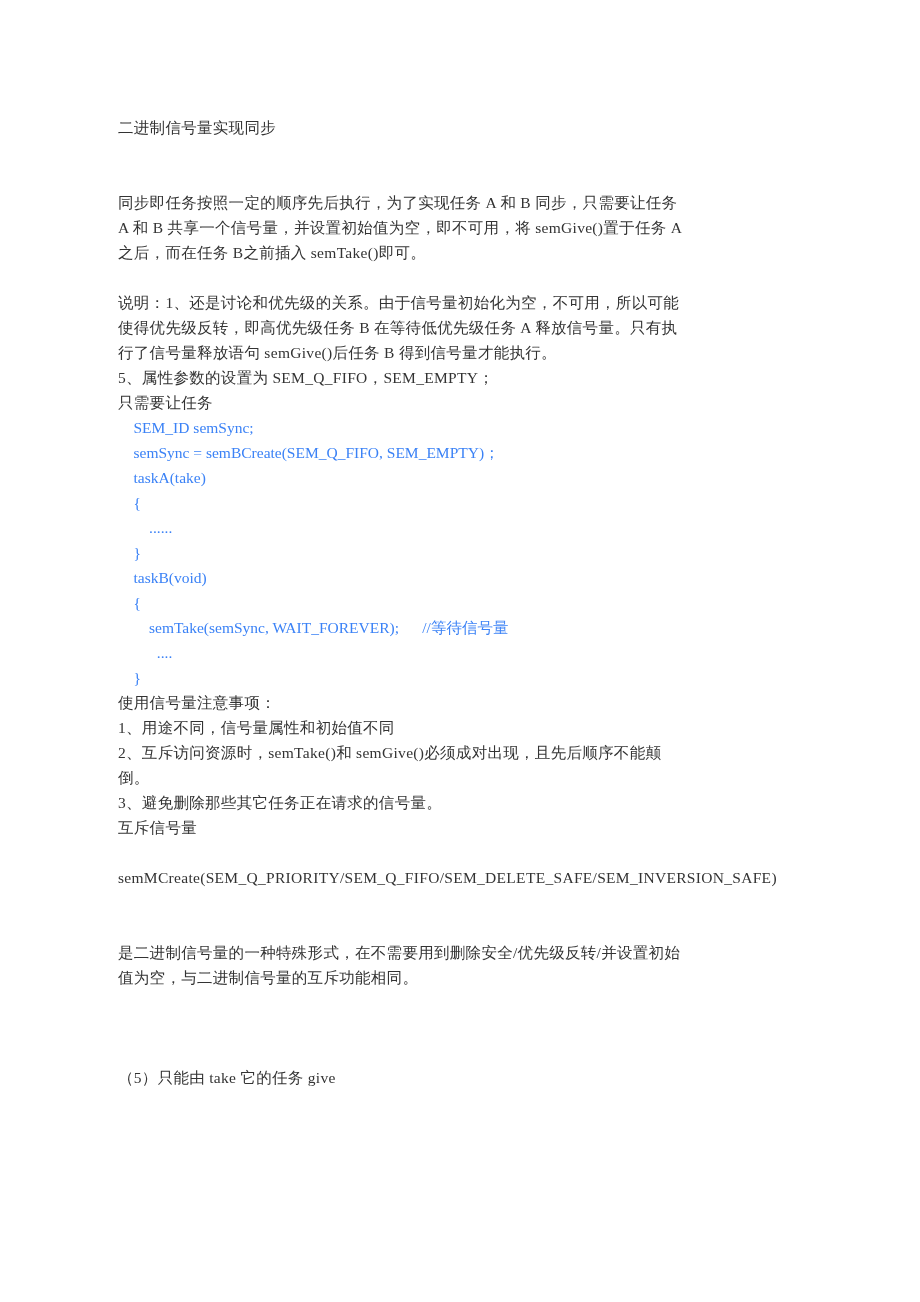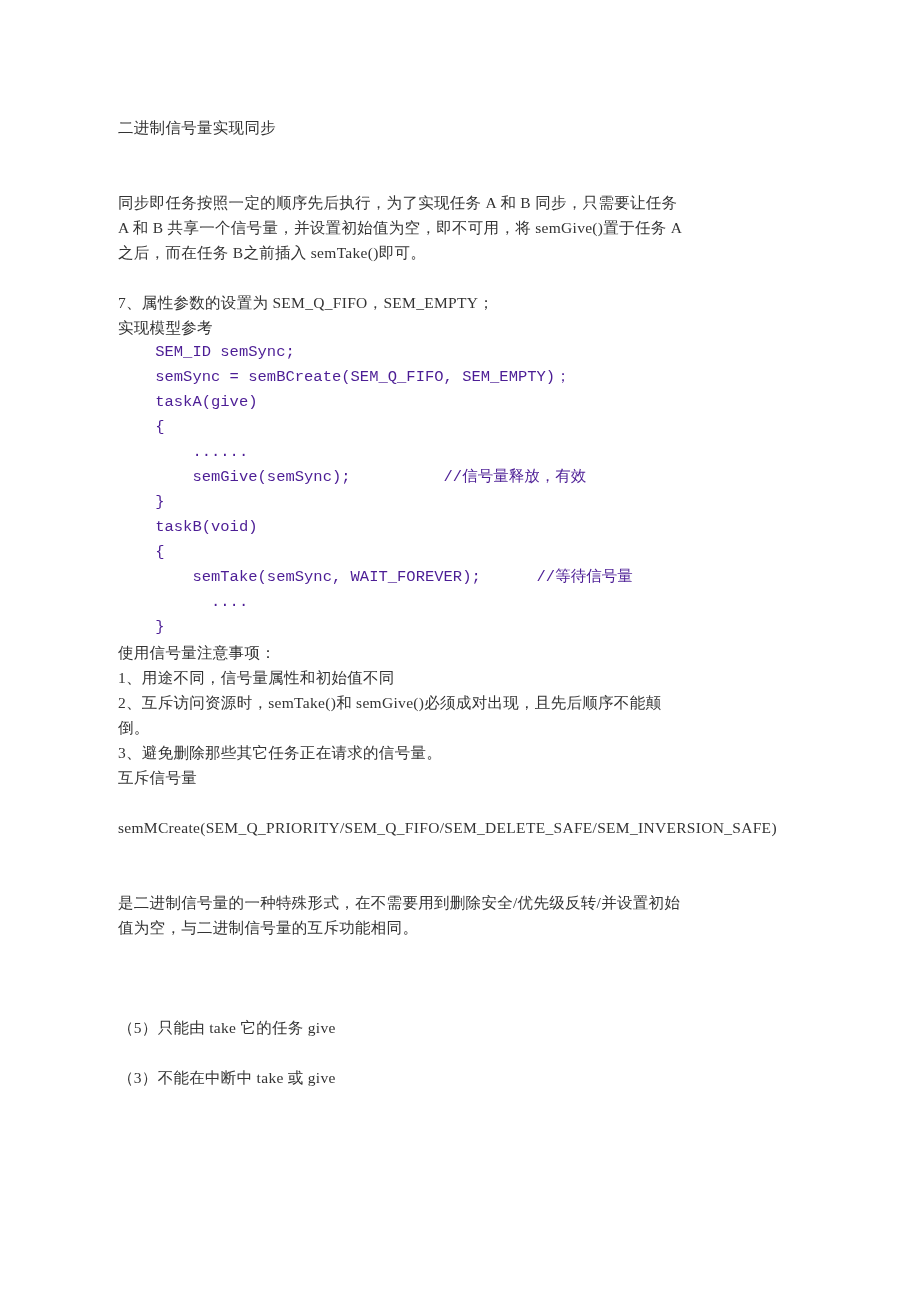--- a/index.html
+++ b/index.html
@@ -20,49 +20,49 @@
       color: #333333;
       margin: 0;
       letter-spacing: 0.3px;
     }
     .blank {
       height: 25px;
     }
     .code-line {
       font-size: 15.5px;
       line-height: 25px;
-      color: #4c1d95;
-      font-family: Liberation Mono, monospace;
+      color: #3b82f6;
+      font-family: Liberation Serif, serif;
       white-space: pre;
       margin: 0;
     }
   </style>
 </head>
 <body>
 
 <div class="page">
 
   <p class="para">二进制信号量实现同步</p>
 
   <div class="blank"></div>
   <div class="blank"></div>
 
   <p class="para">同步即任务按照一定的顺序先后执行，为了实现任务 A 和 B 同步，只需要让任务 A 和 B 共享一个信号量，并设置初始值为空，即不可用，将 semGive()置于任务 A 之后，而在任务 B之前插入 semTake()即可。</p>
 
   <div class="blank"></div>
 
-  <p class="para">7、属性参数的设置为 SEM_Q_FIFO，SEM_EMPTY；</p>
-  <p class="para">实现模型参考</p>
+  <p class="para">说明：1、还是讨论和优先级的关系。由于信号量初始化为空，不可用，所以可能使得优先级反转，即高优先级任务 B 在等待低优先级任务 A 释放信号量。只有执行了信号量释放语句 semGive()后任务 B 得到信号量才能执行。</p>
+  <p class="para">5、属性参数的设置为 SEM_Q_FIFO，SEM_EMPTY；</p>
+  <p class="para">只需要让任务</p>
 
   <p class="code-line">    SEM_ID semSync;</p>
   <p class="code-line">    semSync = semBCreate(SEM_Q_FIFO, SEM_EMPTY)；</p>
-  <p class="code-line">    taskA(give)</p>
+  <p class="code-line">    taskA(take)</p>
   <p class="code-line">    {</p>
   <p class="code-line">        ......</p>
-  <p class="code-line">        semGive(semSync);          //信号量释放，有效</p>
   <p class="code-line">    }</p>
   <p class="code-line">    taskB(void)</p>
   <p class="code-line">    {</p>
   <p class="code-line">        semTake(semSync, WAIT_FOREVER);      //等待信号量</p>
   <p class="code-line">          ....</p>
   <p class="code-line">    }</p>
 
   <p class="para">使用信号量注意事项：</p>
   <p class="para">1、用途不同，信号量属性和初始值不同</p>
   <p class="para">2、互斥访问资源时，semTake()和 semGive()必须成对出现，且先后顺序不能颠倒。</p>
@@ -83,15 +83,14 @@
 
   <div class="blank"></div>
 
 
   <div class="blank"></div>
 
   <p class="para">（5）只能由 take 它的任务 give</p>
 
   <div class="blank"></div>
 
-  <p class="para">（3）不能在中断中 take 或 give</p>
 
 </div>
 
 </body></html>

